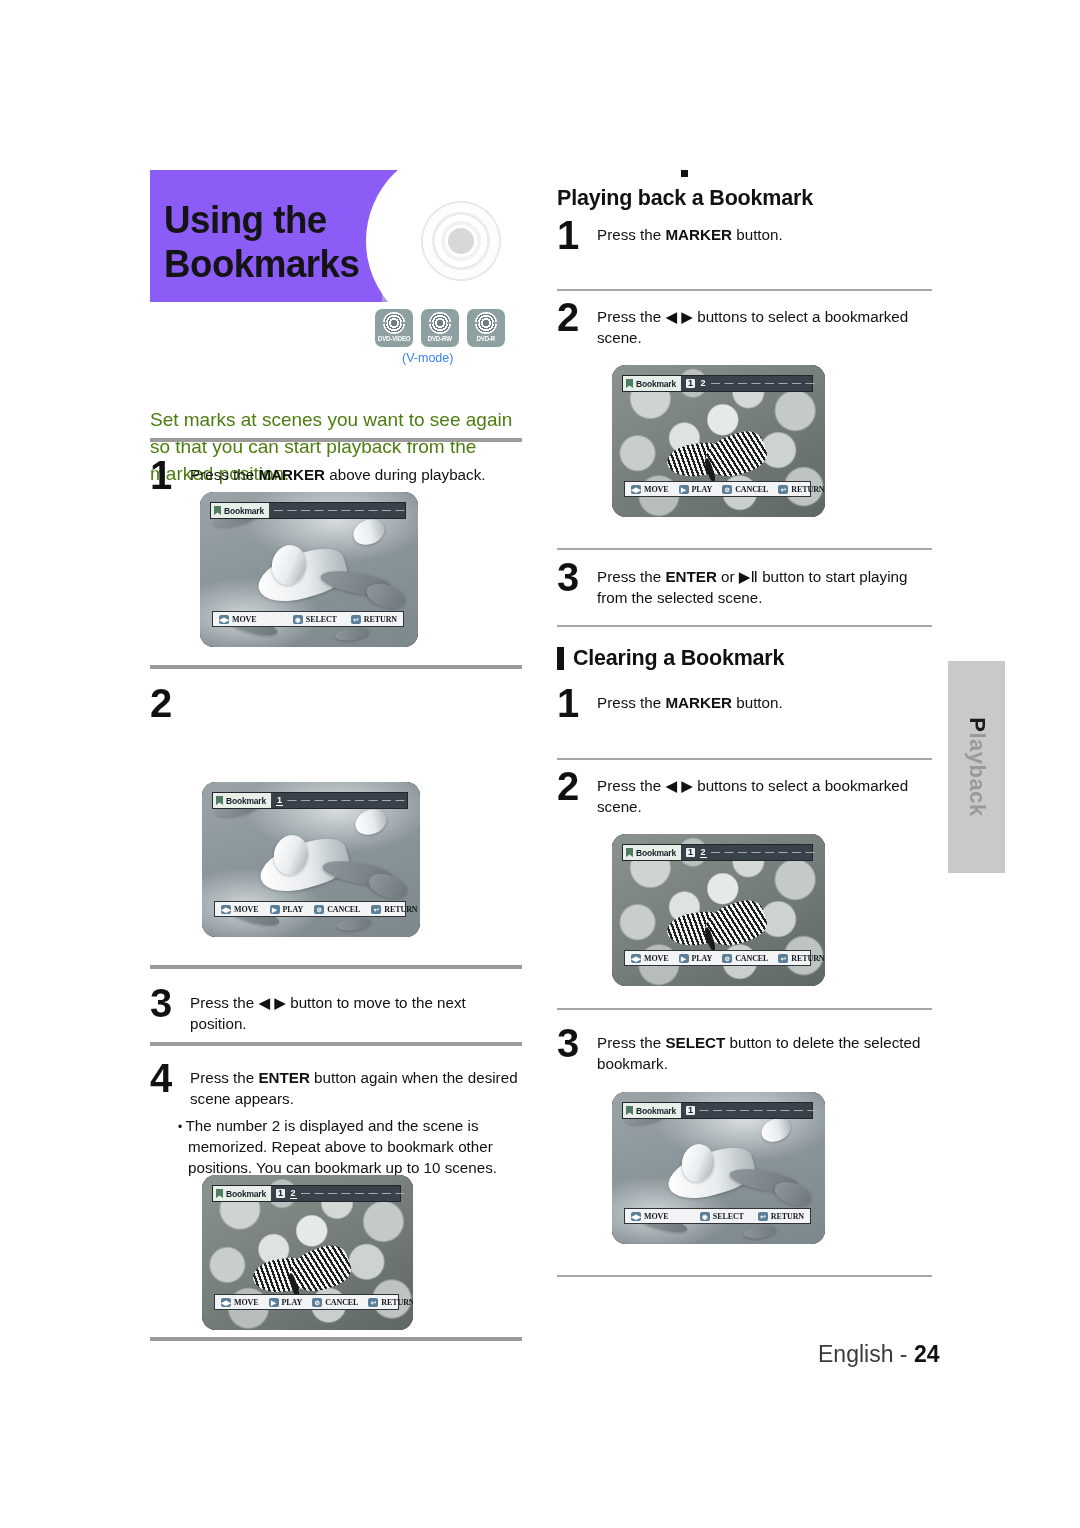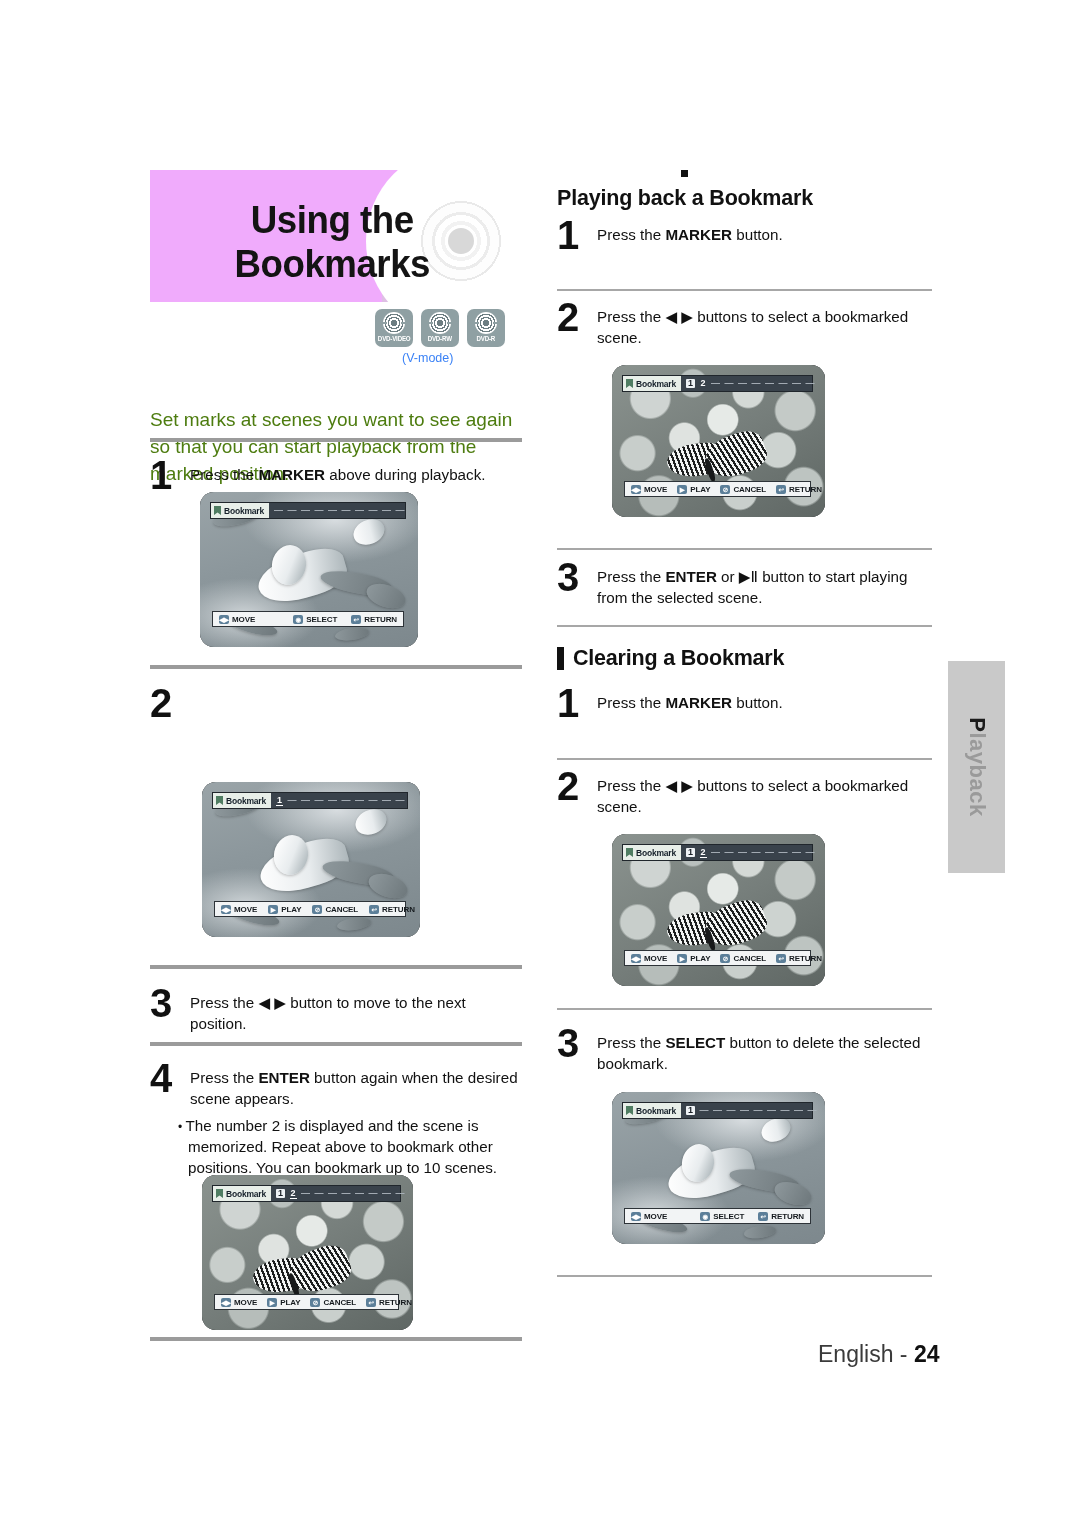--- a/index.html
+++ b/index.html
@@ -33,23 +33,22 @@
   .side-tab .label .first{ color:#1b1b1b; }
 
   
   .col-left { position:absolute; left:150px; top:170px; width:372px; }
   .col-right{ position:absolute; left:557px; top:170px; width:375px; }
 
   
   .banner{
     position:relative;
     width:372px; height:132px;
-    background:#f0abfc;
+    background:#8b5cf6;
     overflow:hidden;
-    text-align:center;
   }
   .banner .disc{
     position:absolute; right:-34px; top:-24px;
     width:190px; height:190px; border-radius:50%;
     background:
       radial-gradient(circle at 50% 50%, #ffffff 0 16px, #f2f2f2 16px 20px, #ffffff 20px 26px, #ececec 26px 29px, #fdfdfd 29px 38px, #e9e9e9 38px 40px, #ffffff 40px 95px);
   }
   .banner .disc::after{
     content:""; position:absolute; left:50%; top:50%;
     width:26px; height:26px; margin:-13px 0 0 -13px;
@@ -231,20 +230,21 @@
     position:absolute;
     background:#f2f4f5; border:1px solid #2d3338;
     height:16px;
     display:flex; align-items:center;
     padding:0 6px; gap:0;
   }
   .osd-btn{
     display:flex; align-items:center; gap:3px;
     font-size:8px; font-weight:bold; color:#14191d;
     letter-spacing:-0.1px;
+    font-family:Liberation Serif, serif;
   }
   .osd-ico{
     width:10px; height:9px; border-radius:2px;
     background:#5c7f99; color:#fff;
     font-size:6.5px; line-height:9px; text-align:center;
     font-weight:bold;
   }
 
   
   .sec-head{

